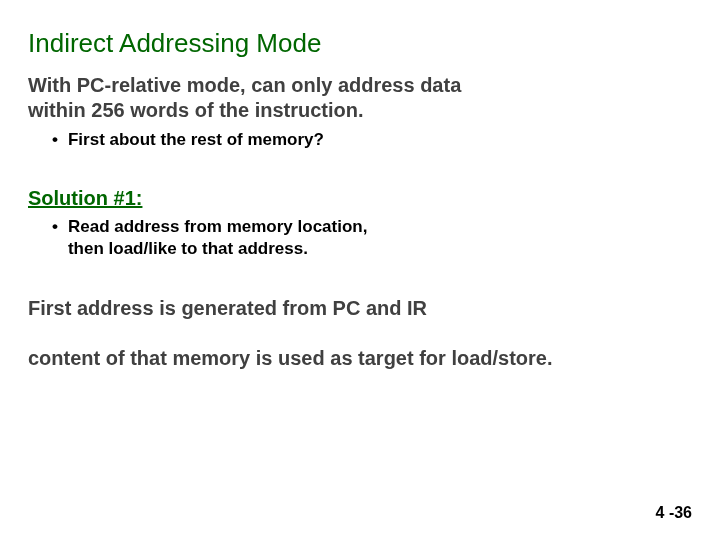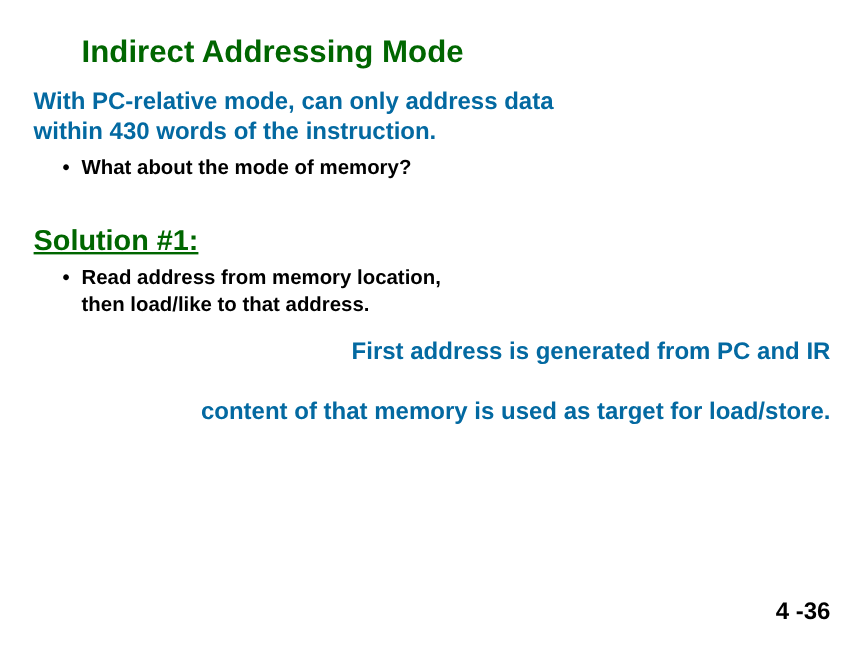--- a/index.html
+++ b/index.html
@@ -14,27 +14,26 @@
   }
   .slide {
     padding: 28px 28px 0 28px;
     box-sizing: border-box;
     width: 100%;
     height: 100%;
     position: relative;
   }
   .title {
     color: #006600;
-    font-weight: bold;
+    font-weight: normal;
     font-size: 26px;
     margin-bottom: 14px;
-    margin-left: 40px;
   }
   .body-text {
-    color: #0369a1;
+    color: #404040;
     font-weight: bold;
     font-size: 20px;
     line-height: 1.25;
   }
   .bullet-block {
     margin-top: 6px;
     margin-left: 24px;
   }
   .bullet-item {
     display: flex;
@@ -43,52 +42,51 @@
     font-size: 17px;
     line-height: 1.3;
   }
   .bullet-dot {
     padding-right: 10px;
   }
   .solution-label {
     margin-top: 36px;
     color: #006600;
     font-weight: bold;
-    font-size: 24px;
+    font-size: 20px;
     text-decoration: underline;
   }
   .para2 {
-    margin-top: 16px;
-    text-align: right;
+    margin-top: 36px;
   }
   .page-number {
     position: absolute;
     right: 28px;
     bottom: 18px;
     font-weight: bold;
-    font-size: 20px;
+    font-size: 16px;
     color: #000000;
   }
 </style>
 </head>
 <body>
 
 <div class="slide">
 
   <div class="title">Indirect Addressing Mode</div>
 
   <div class="body-text">
     <span>With PC-relative mode, can only address data</span><br>
-    <span>within 430 words of the instruction.</span>
+    <span>within 256 words of the instruction.</span>
   </div>
 
   <div class="bullet-block">
     <div class="bullet-item">
       <span class="bullet-dot">•</span>
-      <span>What about the mode of memory?</span>
+      <span>First about the rest of memory?</span>
     </div>
   </div>
 
   <div class="solution-label">Solution #1:</div>
 
   <div class="bullet-block">
     <div class="bullet-item">
       <span class="bullet-dot">•</span>
       <span>
         <span>Read address from memory location,</span><br>

